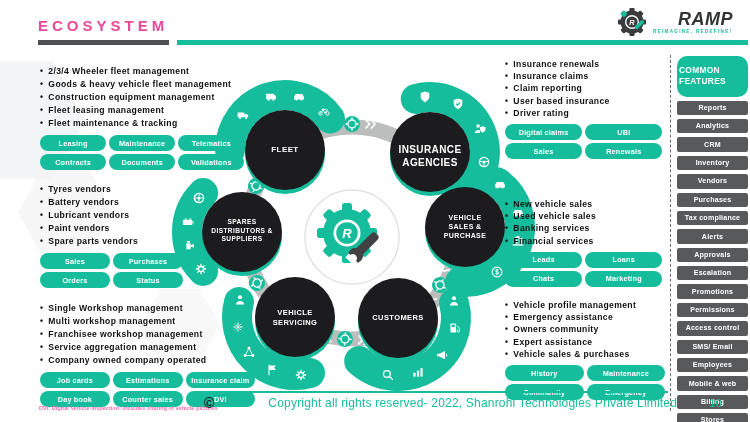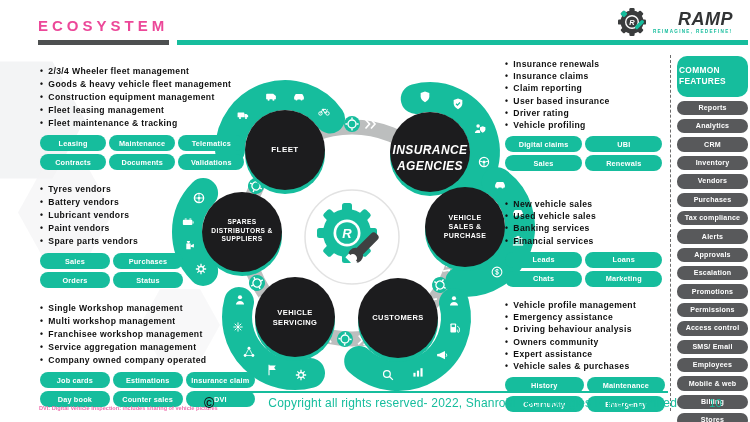--- a/index.html
+++ b/index.html
@@ -32,32 +32,32 @@
   .p-spares{left:40px;top:183px;width:150px;}
   .p-servicing{left:40px;top:302px;width:216px;}
   .p-insurance{left:505px;top:58px;width:165px;}
   .p-sales{left:505px;top:198px;width:165px;}
   .p-customers{left:505px;top:299px;width:168px;}
   
   #diagram-svg{position:absolute;left:0;top:0;z-index:1;}
   .node-label{position:absolute;width:86px;text-align:center;color:#fff;font-weight:bold;
               letter-spacing:.4px;line-height:1.3;white-space:pre-line;z-index:2;font-size:7px;}
   .nl-fleet{left:242px;top:145px;font-size:8px;}
-  .nl-insurance{left:387px;top:143px;font-size:12px;font-style:italic;}
+  .nl-insurance{left:387px;top:143px;font-size:10px;}
   .nl-spares{left:199px;top:218px;font-size:6.6px;}
   .nl-sales{left:422px;top:213px;font-size:7px;}
   .nl-servicing{left:252px;top:308px;font-size:7.5px;}
   .nl-customers{left:355px;top:313px;font-size:7.5px;}
   
   .divider{position:absolute;left:670px;top:55px;height:356px;border-left:1.5px dashed #6b6b6b;z-index:3;}
   .sidebar{position:absolute;left:677px;top:56px;width:71px;z-index:3;}
   .sb-title{background:#16bd9d;color:#fff;border-radius:10px;text-align:left;font-weight:bold;
             font-size:8.4px;padding:9px 2px;letter-spacing:.3px;white-space:pre-line;line-height:1.35;}
   .sb-list{margin:0;padding:0;list-style:none;}
-  .sb-list li{background:#58595b;color:#fff;border-radius:7px;text-align:center;font-weight:bold;
+  .sb-list li{background:#58595b;color:#fff;border-radius:2px;text-align:center;font-weight:bold;
               font-size:7.1px;padding:3.2px 0;margin-top:4px;letter-spacing:.2px;}
   
   .footnote{position:absolute;left:39px;top:405px;font-size:5.6px;font-weight:bold;color:#ee6fae;z-index:3;}
   .footer-line{position:absolute;left:226px;top:391px;width:442px;height:1.6px;background:#16bd9d;z-index:3;}
   .copyright{position:absolute;left:204px;top:395px;display:flex;align-items:center;gap:6px;z-index:3;}
   .copy-sym{font-size:14px;color:#111;font-weight:bold;}
   .copy-text{font-size:12px;color:#16bd9d;letter-spacing:.2px;margin-left:48px;}
   .page-num{position:absolute;left:709px;top:397px;font-size:11.5px;color:#16a0c4;color:#16bd9d;z-index:3;}
 </style>
 </head>
@@ -395,21 +395,20 @@
   </div>
 
   <div class="panel p-insurance right-col">
     <ul>
 
     <li>Insurance renewals</li>
         <li>Insurance claims</li>
         <li>Claim reporting</li>
         <li>User based insurance</li>
         <li>Driver rating</li>
-        <li>Vehicle profiling</li>
       </ul>
     <div class="tags t2">
 
     <span class="tag">Digital claims</span>
         <span class="tag">UBI</span>
         <span class="tag">Sales</span>
         <span class="tag">Renewals</span>
       </div>
   </div>
 
@@ -428,21 +427,20 @@
         <span class="tag">Chats</span>
         <span class="tag">Marketing</span>
       </div>
   </div>
 
   <div class="panel p-customers right-col">
     <ul>
 
     <li>Vehicle profile management</li>
         <li>Emergency assistance</li>
-        <li>Driving behaviour analysis</li>
         <li>Owners community</li>
         <li>Expert assistance</li>
         <li>Vehicle sales &amp; purchases</li>
       </ul>
     <div class="tags t2">
 
     <span class="tag">History</span>
         <span class="tag">Maintenance</span>
         <span class="tag">Community</span>
         <span class="tag">Emergency</span>

